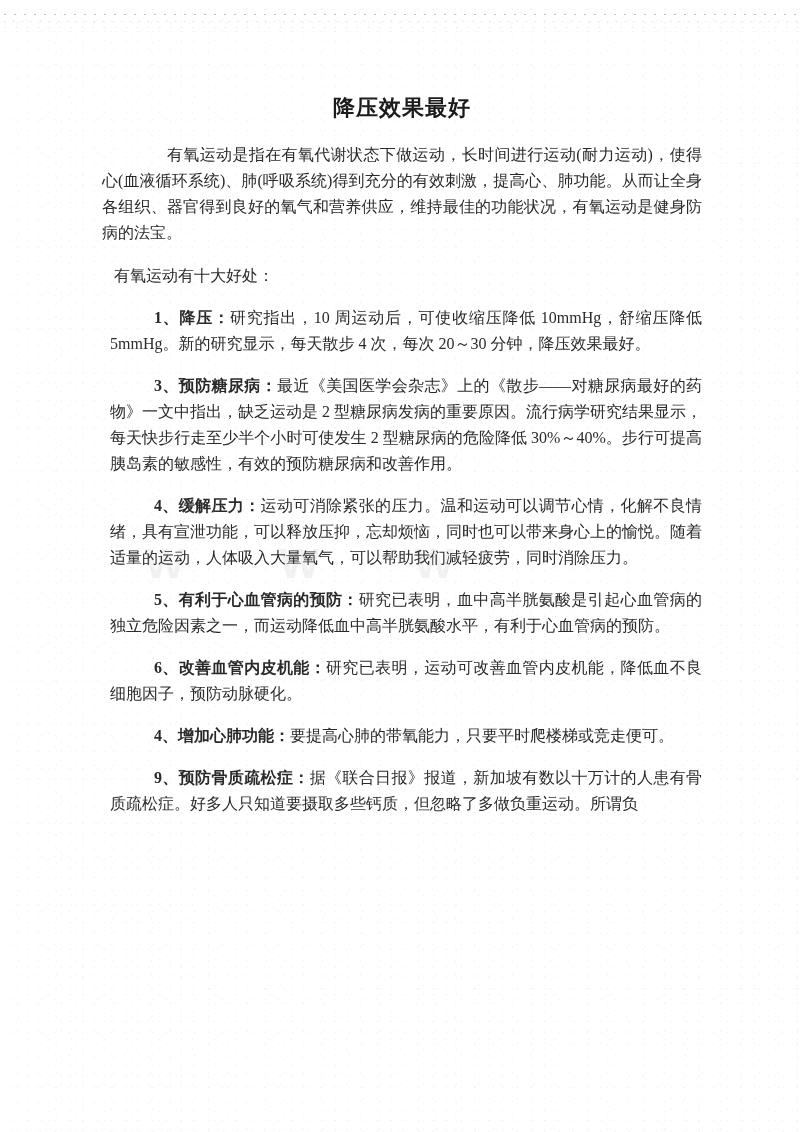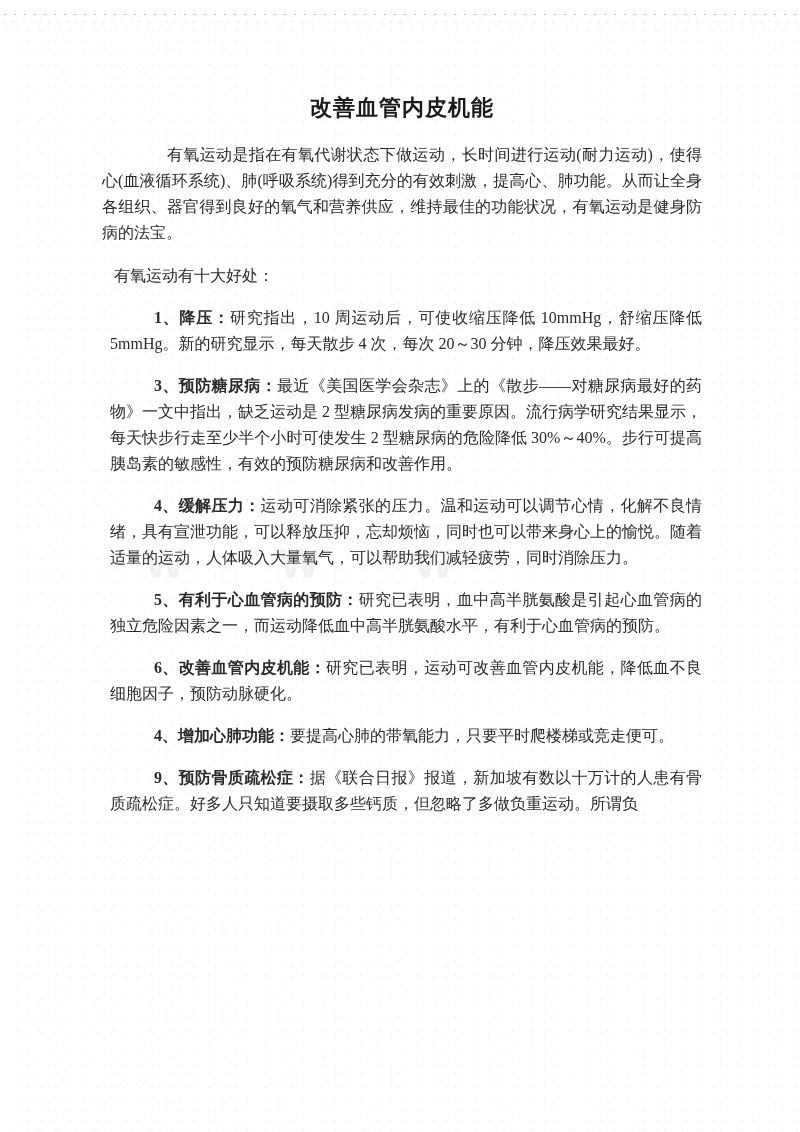--- a/index.html
+++ b/index.html
@@ -77,21 +77,21 @@
 <body style="--title-color: #1c1a1a; --text-color: #2a2a2a; background: rgb(255, 255, 255);">
 
 <div class="noise-overlay"></div>
 <div class="scan-dot-row gray"></div>
 <div class="scan-dot-row pink1"></div>
 <div class="scan-dot-row pink2"></div>
 
 <div class="watermark">WWW</div>
 
 <div class="page">
-  <h1 class="doc-title">改善血管内皮机能</h1>
+  <h1 class="doc-title">降压效果最好</h1>
 
   <div class="body-text">
     <p class="intro">有氧运动是指在有氧代谢状态下做运动，长时间进行运动(耐力运动)，使得心(血液循环系统)、肺(呼吸系统)得到充分的有效刺激，提高心、肺功能。从而让全身各组织、器官得到良好的氧气和营养供应，维持最佳的功能状况，有氧运动是健身防病的法宝。</p>
 
     <p class="section-heading">有氧运动有十大好处：</p>
 
     <p class="benefit"><span class="label">1、降压：</span><span>研究指出，10 周运动后，可使收缩压降低 10mmHg，舒缩压降低 5mmHg。新的研究显示，每天散步 4 次，每次 20～30 分钟，降压效果最好。</span></p>
     <p class="benefit"><span class="label">3、预防糖尿病：</span><span>最近《美国医学会杂志》上的《散步——对糖尿病最好的药物》一文中指出，缺乏运动是 2 型糖尿病发病的重要原因。流行病学研究结果显示，每天快步行走至少半个小时可使发生 2 型糖尿病的危险降低 30%～40%。步行可提高胰岛素的敏感性，有效的预防糖尿病和改善作用。</span></p>
     <p class="benefit"><span class="label">4、缓解压力：</span><span>运动可消除紧张的压力。温和运动可以调节心情，化解不良情绪，具有宣泄功能，可以释放压抑，忘却烦恼，同时也可以带来身心上的愉悦。随着适量的运动，人体吸入大量氧气，可以帮助我们减轻疲劳，同时消除压力。</span></p>
     <p class="benefit"><span class="label">5、有利于心血管病的预防：</span><span>研究已表明，血中高半胱氨酸是引起心血管病的独立危险因素之一，而运动降低血中高半胱氨酸水平，有利于心血管病的预防。</span></p>

